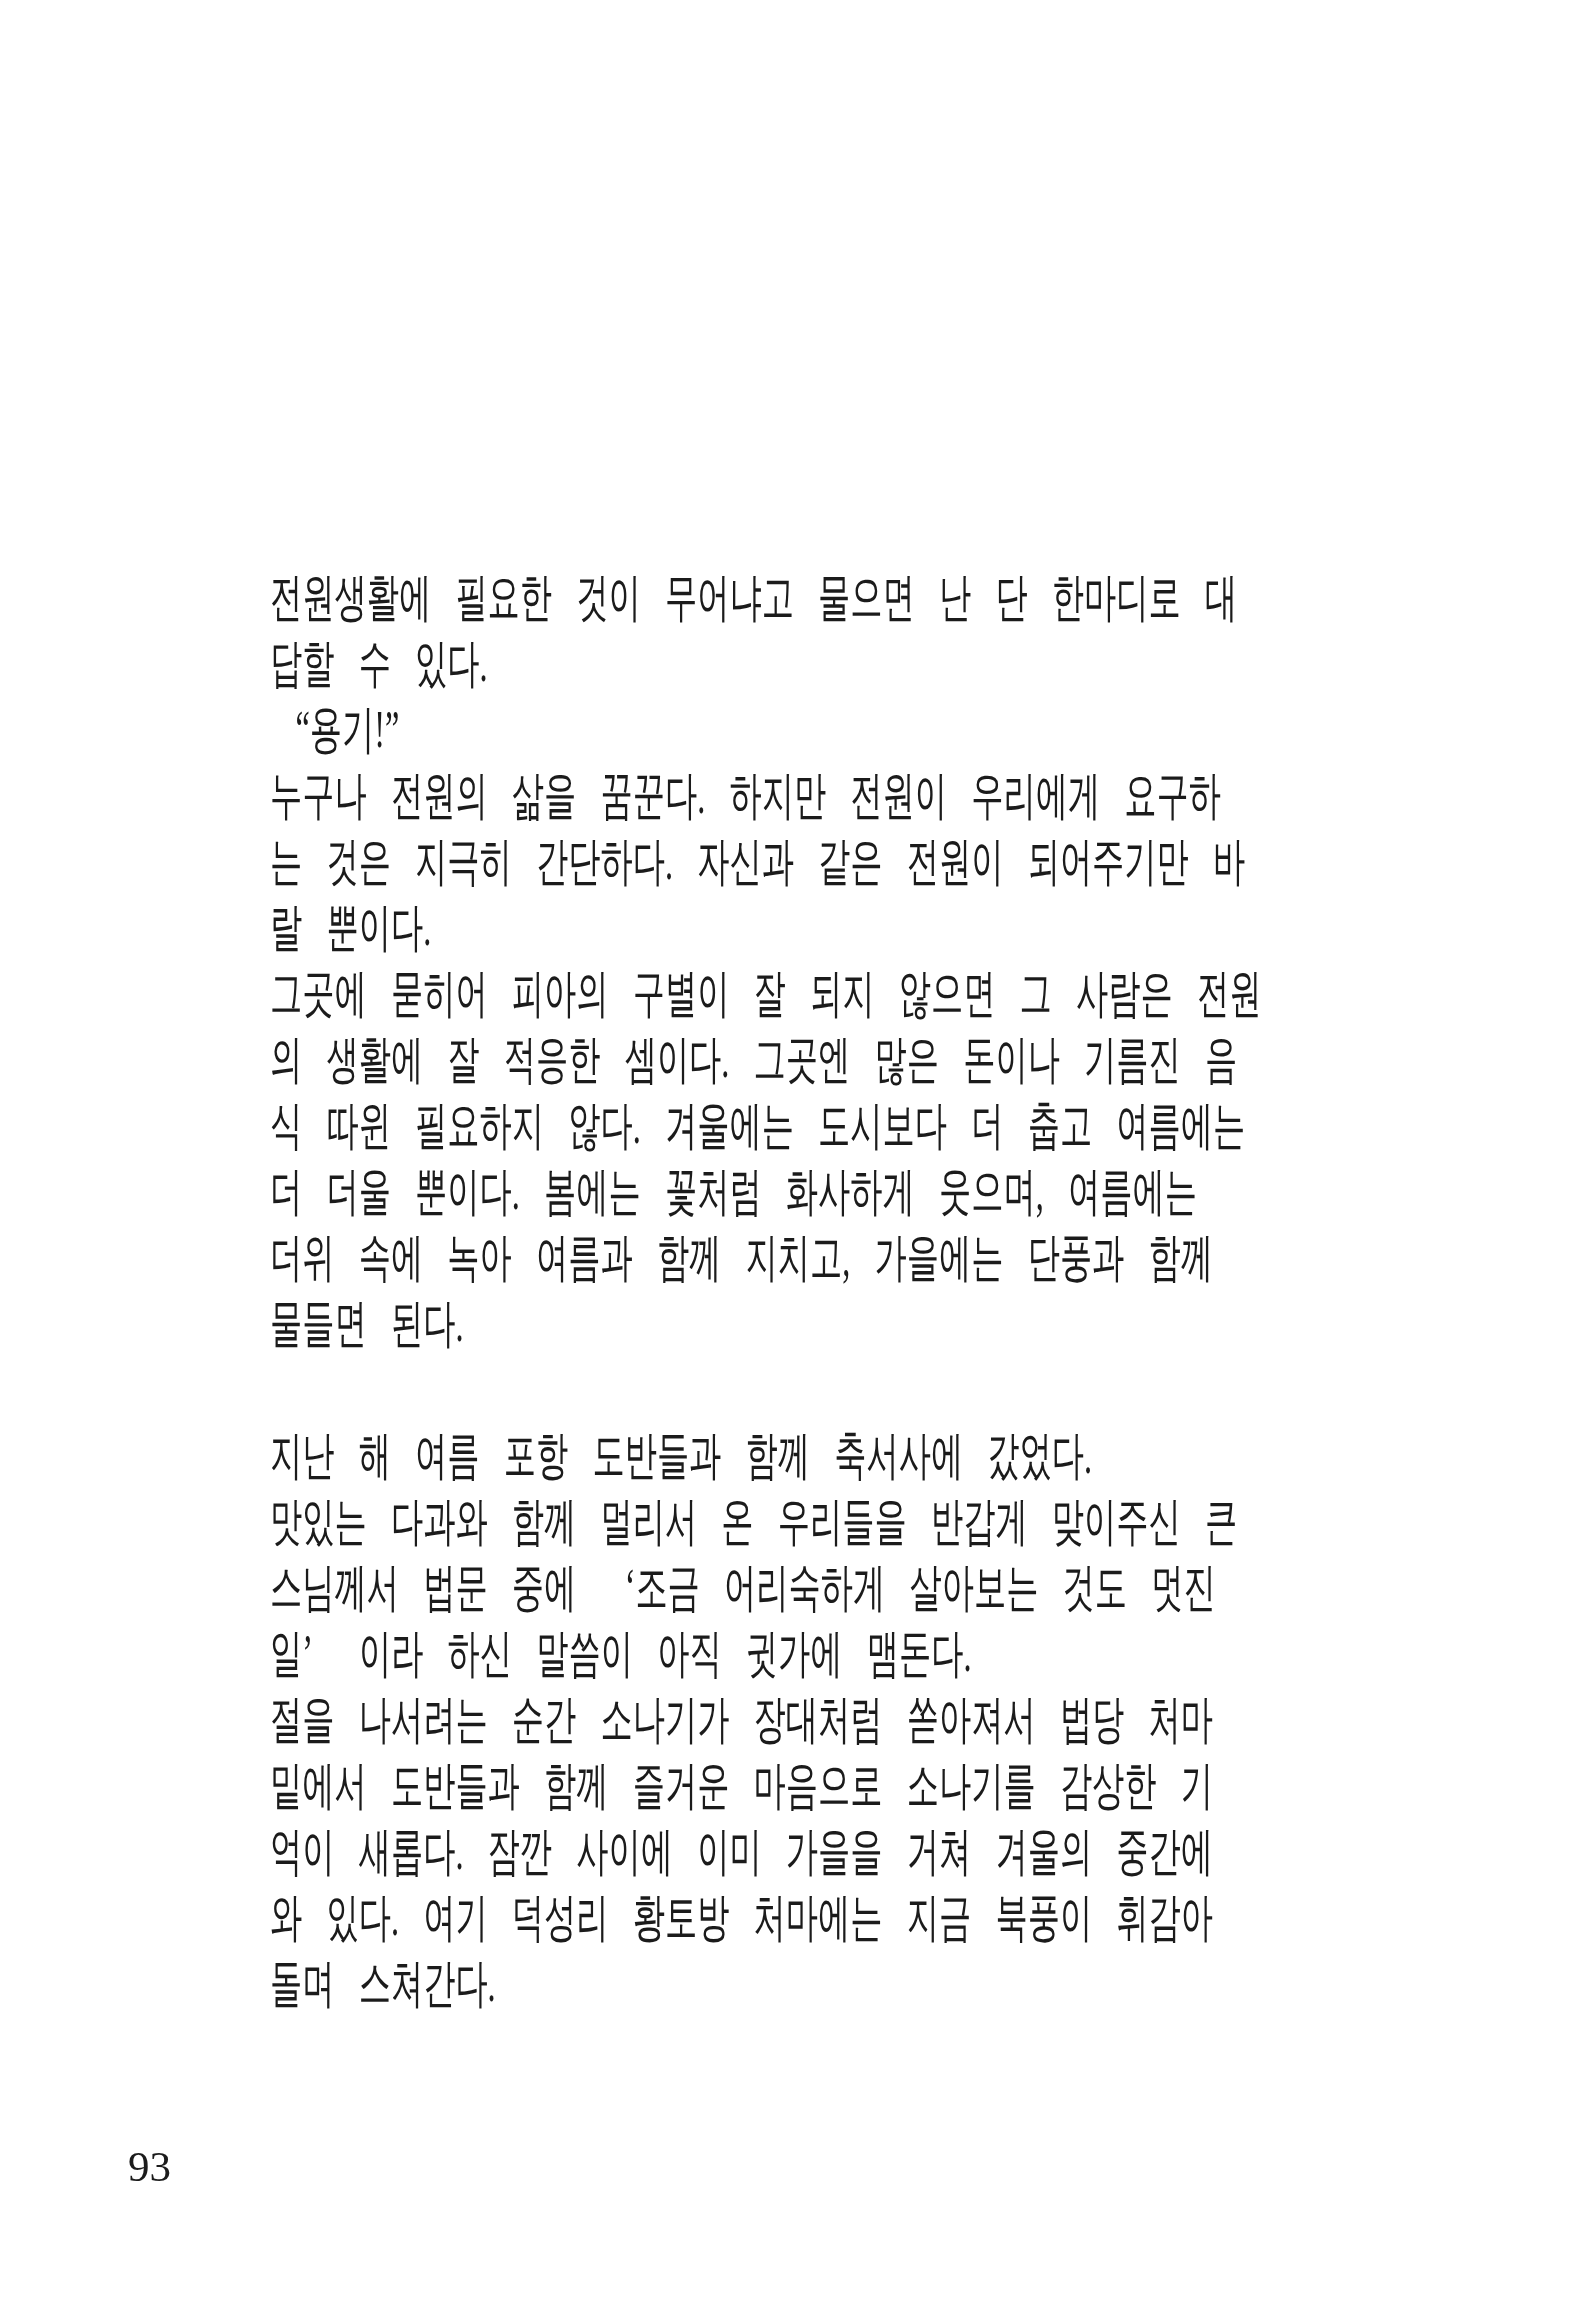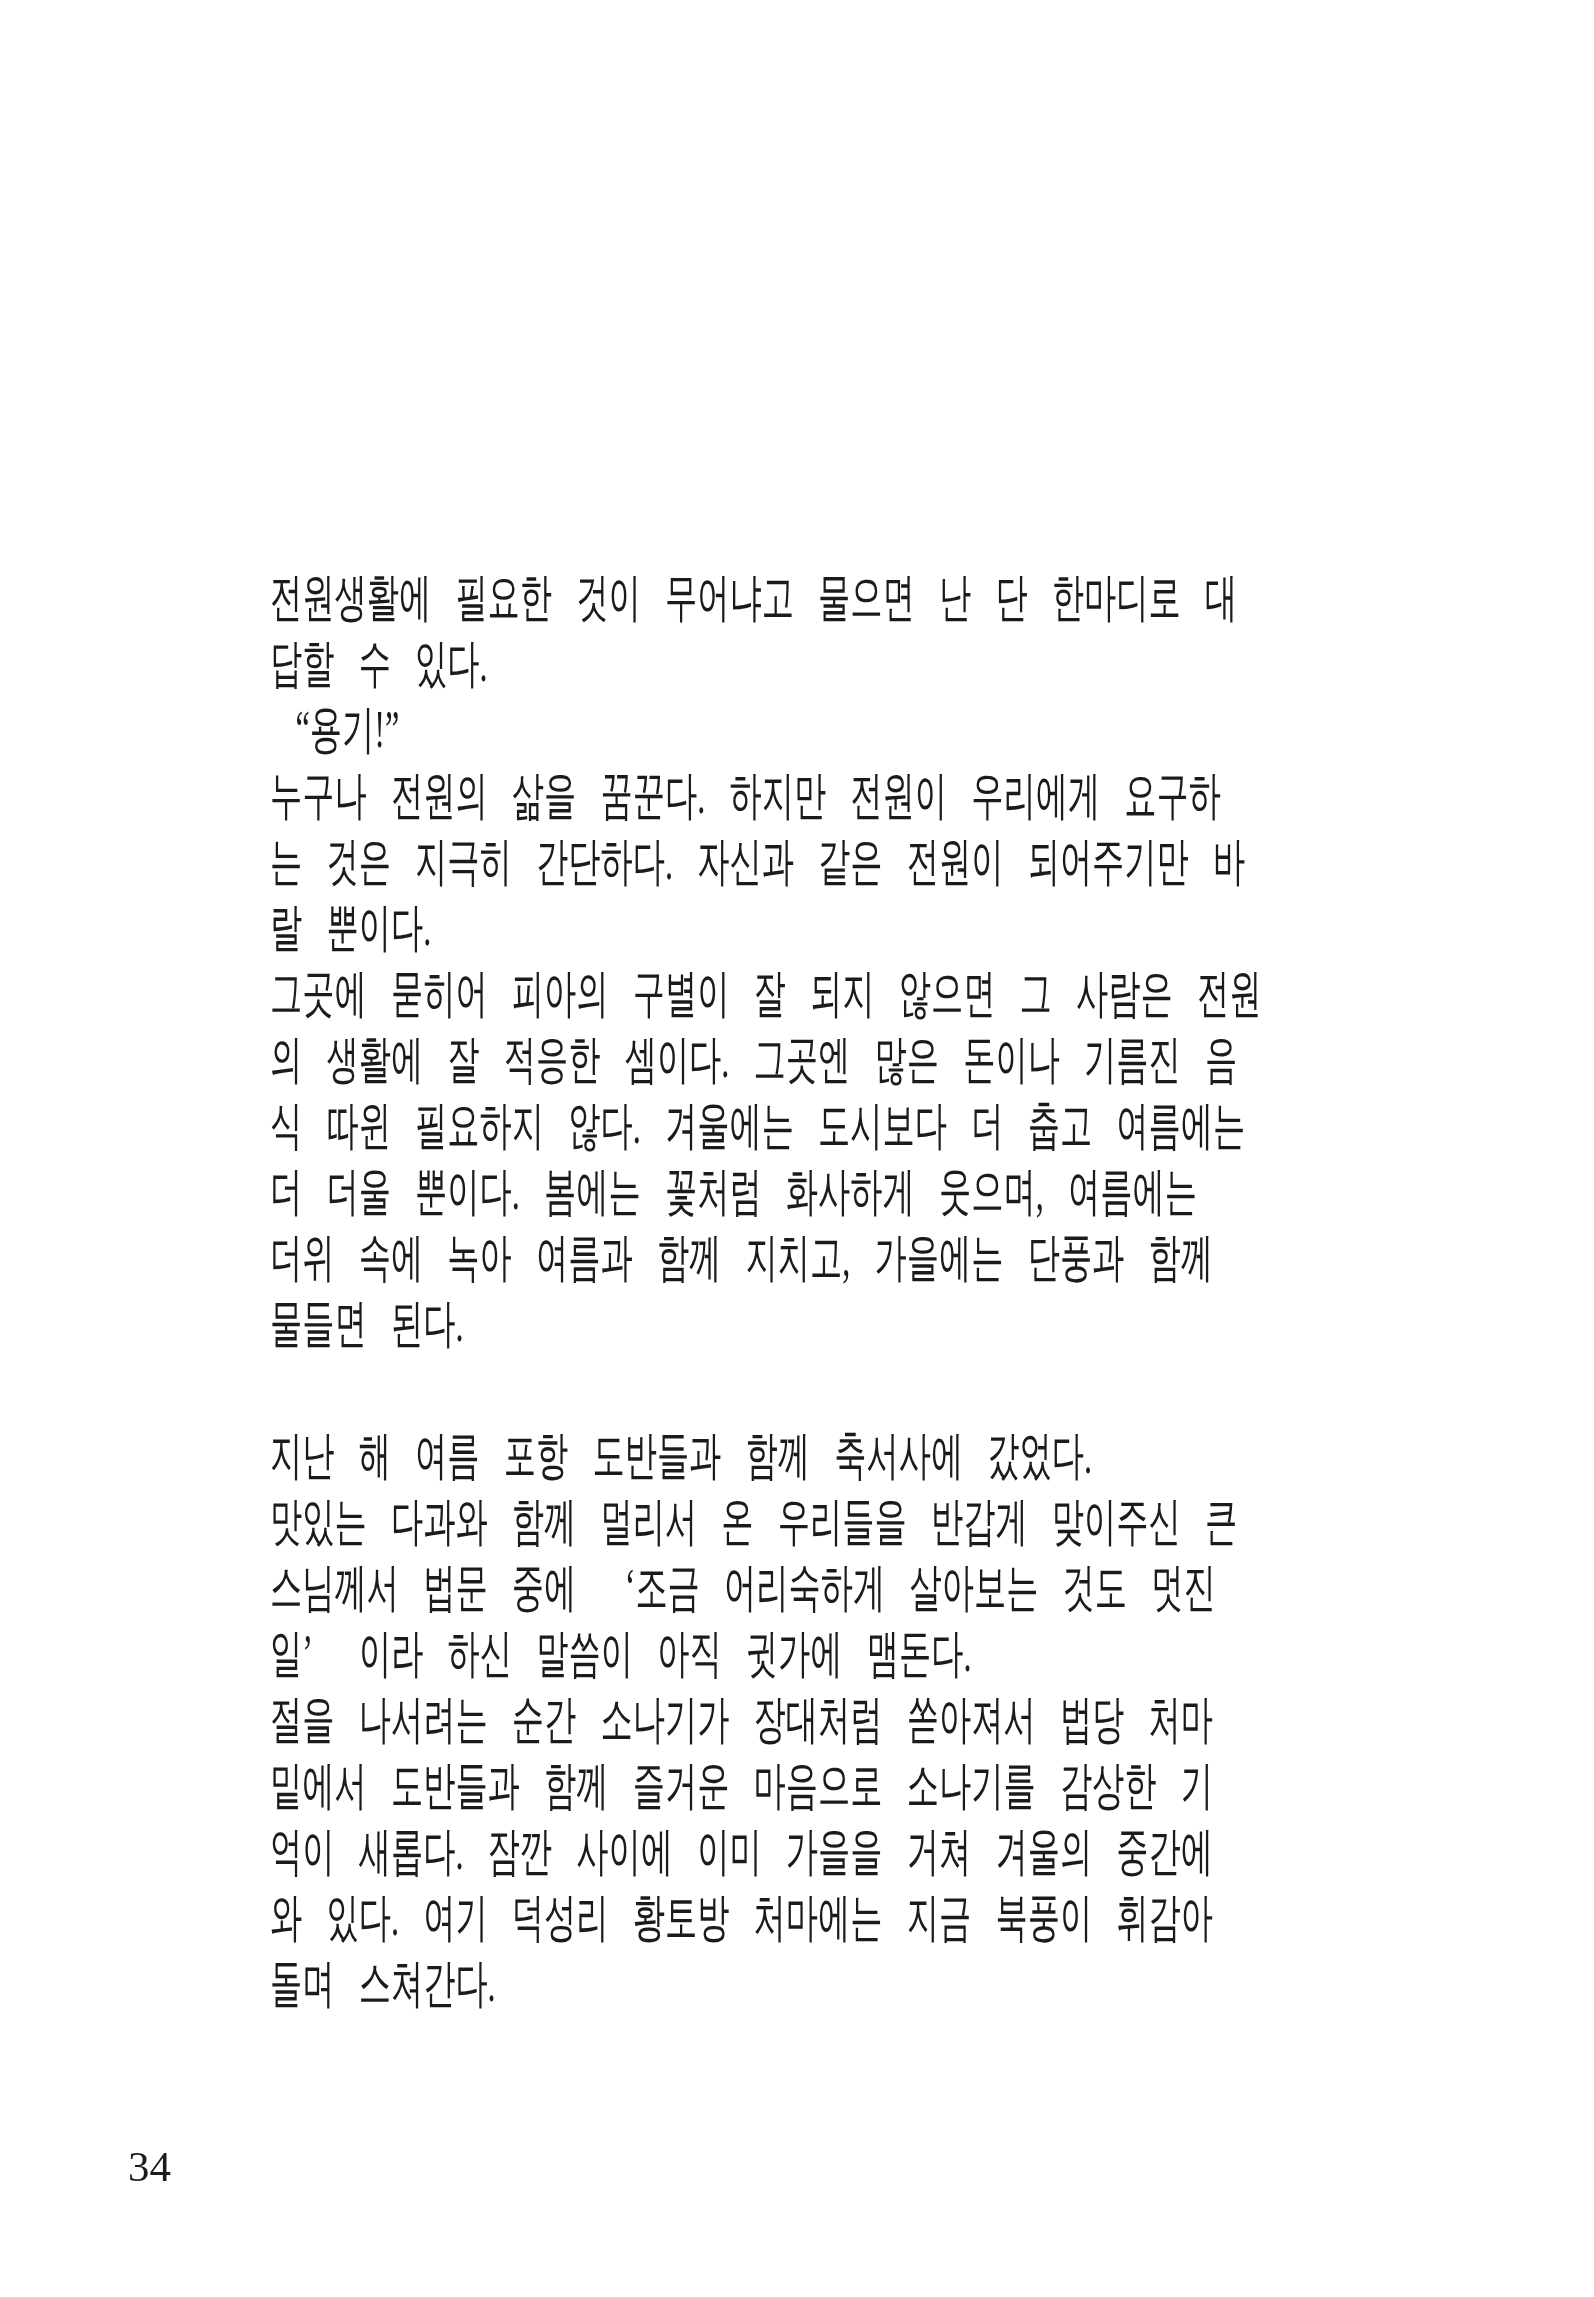--- a/index.html
+++ b/index.html
@@ -66,15 +66,15 @@
       <div class="line">지난 해 여름 포항 도반들과 함께 축서사에 갔었다.</div>
       <div class="line">맛있는 다과와 함께 멀리서 온 우리들을 반갑게 맞이주신 큰</div>
       <div class="line">스님께서 법문 중에  ‘조금 어리숙하게 살아보는 것도 멋진</div>
       <div class="line">일’  이라 하신 말씀이 아직 귓가에 맴돈다.</div>
       <div class="line">절을 나서려는 순간 소나기가 장대처럼 쏟아져서 법당 처마</div>
       <div class="line">밑에서 도반들과 함께 즐거운 마음으로 소나기를 감상한 기</div>
       <div class="line">억이 새롭다. 잠깐 사이에 이미 가을을 거쳐 겨울의 중간에</div>
       <div class="line">와 있다. 여기 덕성리 황토방 처마에는 지금 북풍이 휘감아</div>
       <div class="line">돌며 스쳐간다.</div>
     </div>
-  <div class="folio">34</div>
+  <div class="folio">93</div>
 </div>
 
 
 </body></html>

